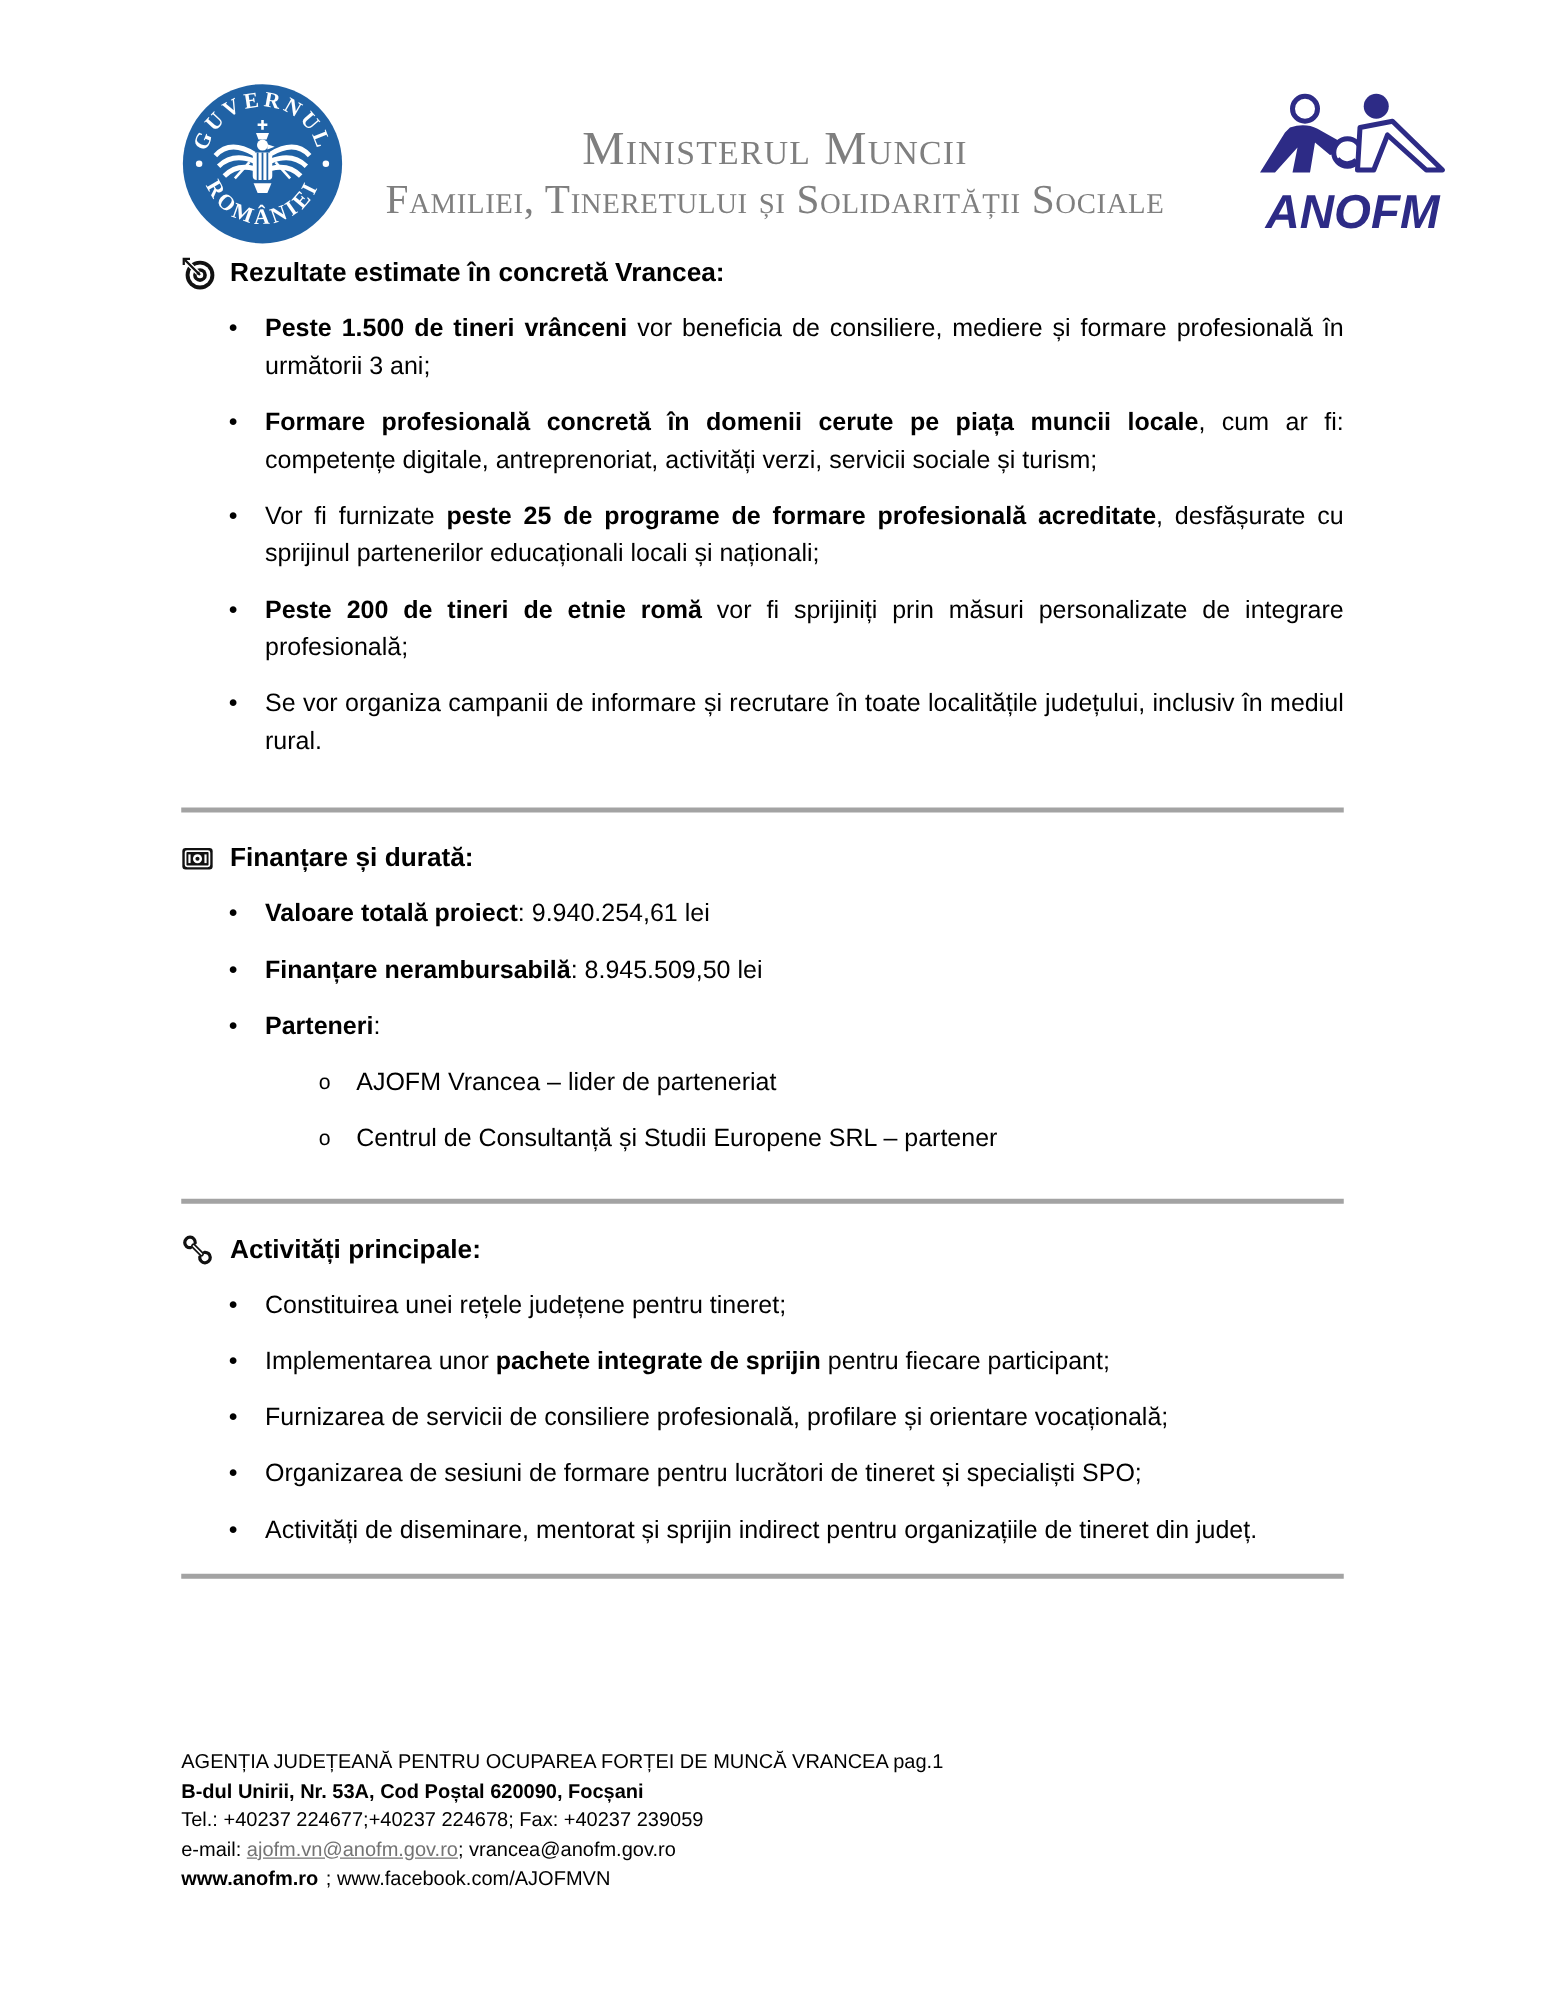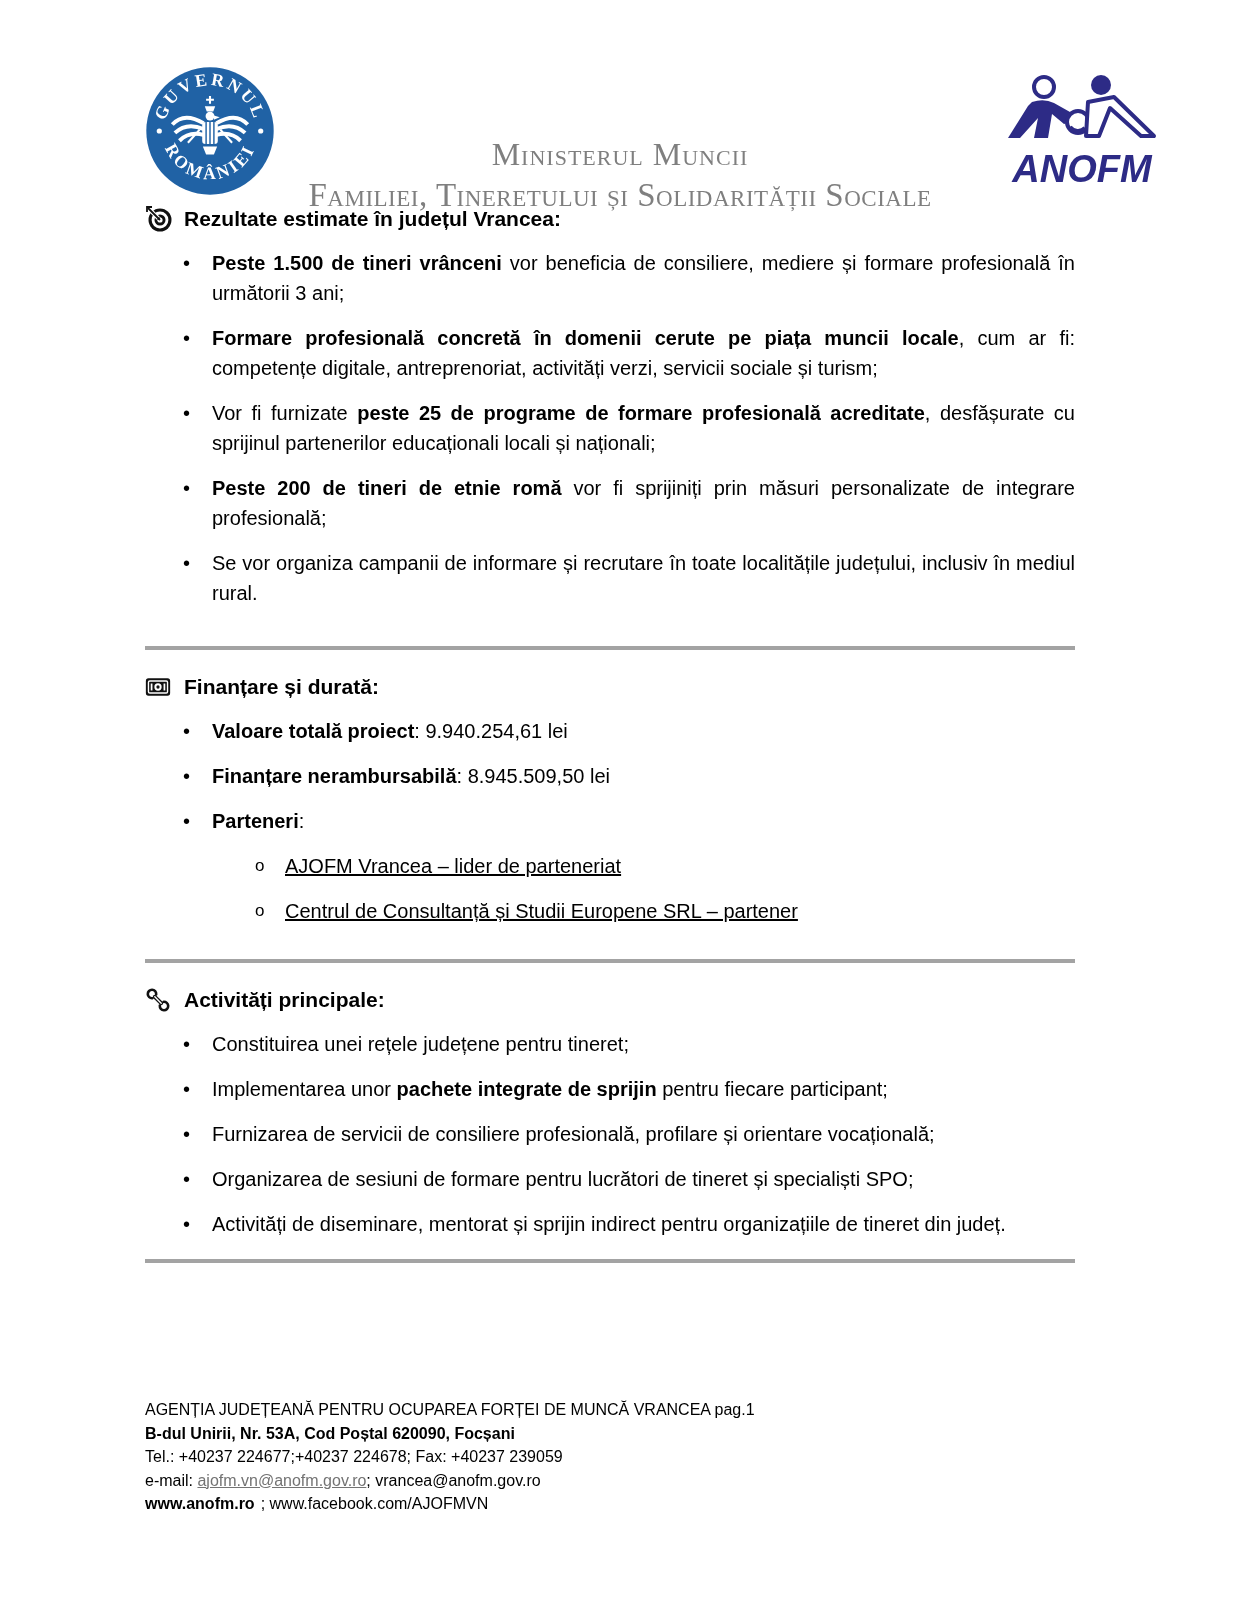--- a/index.html
+++ b/index.html
@@ -3,34 +3,34 @@
 <meta charset="utf-8">
 <style>
   html,body{margin:0;padding:0;background:#ffffff;}
   .page{position:relative;width:1236px;height:1600px;background:#fff;overflow:hidden;
         font-family:"Liberation Sans",sans-serif;color:#000;}
   
   .header{position:relative;height:204px;}
   .gov-seal{position:absolute;left:145px;top:66px;width:130px;height:130px;}
   .ministry{position:absolute;left:250px;top:98px;width:740px;text-align:center;
             font-family:"Liberation Serif",serif;font-variant:small-caps;color:#7f7f7f;}
-  .ministry .l1{font-size:32px;line-height:42px;letter-spacing:1px;margin-top:35px;}
+  .ministry .l1{font-size:38px;line-height:42px;letter-spacing:1px;}
   .ministry .l2{font-size:33px;line-height:40px;letter-spacing:.5px;}
   .anofm{position:absolute;left:998px;top:72px;width:168px;height:120px;}
   
   .content{padding:0 161px 0 145px;}
   .section-title-row{display:flex;align-items:center;gap:11px;margin:0 0 14px 0;
                      font-size:21px;font-weight:700;line-height:30px;}
   .hicon{flex:0 0 auto;display:inline-flex;width:28px;justify-content:flex-start;}
   ul.bullets{list-style:none;margin:0;padding:0;}
   ul.bullets li{position:relative;padding-left:67px;margin-bottom:15px;
                 font-size:20px;line-height:30px;text-align:justify;}
   ul.bullets li::before{content:"\2022";position:absolute;left:38px;top:0;
                         font-size:20px;line-height:30px;}
-  ul.subs{list-style:none;margin:12px 0 0 0;padding:0;text-decoration:underline;}
+  ul.subs{list-style:none;margin:12px 0 0 0;padding:0;}
   ul.subs li{position:relative;padding-left:140px;margin-bottom:15px;
              font-size:20px;line-height:30px;}
   ul.subs li::before{content:"o";position:absolute;left:110px;top:0;
                      font-size:17px;line-height:30px;}
   .b{font-weight:700;margin-top:34px;}
   .divider{height:4px;background:#a3a3a3;margin:38px 0 22px 0;}
   .divider.d2{margin-top:33px;}
   .divider.d3{margin-top:20px;}
   
   .footer{position:absolute;left:145px;top:1398px;width:820px;font-size:16px;
@@ -108,21 +108,21 @@
           <circle cx="15" cy="15" r="11.5" fill="#111"></circle>
           <circle cx="15" cy="15" r="8.4" fill="#fff"></circle>
           <circle cx="15" cy="15" r="5.5" fill="#111"></circle>
           <circle cx="15" cy="15" r="2.6" fill="#fff"></circle>
           <line x1="3" y1="3" x2="15" y2="15" stroke="#fff" stroke-width="4"></line>
           <line x1="3" y1="3" x2="15" y2="15" stroke="#111" stroke-width="1.8"></line>
           <path d="M2 7 L2 2 L7 2" stroke="#111" stroke-width="1.8" fill="none"></path>
           <path d="M15 15 l-3.2 -0.6 l2.6 -2.6 z" fill="#111"></path>
         </svg>
       </span>
-      <span>Rezultate estimate în județul Vrancea:</span>
+      <span>Rezultate estimate în concretă Vrancea:</span>
     </div>
     <ul class="bullets">
       <li><span class="b">Peste 1.500 de tineri vrânceni</span><span> vor beneficia de consiliere, mediere și formare profesională în următorii 3 ani;</span></li>
       <li><span class="b">Formare profesională concretă în domenii cerute pe piața muncii locale</span><span>, cum ar fi: competențe digitale, antreprenoriat, activități verzi, servicii sociale și turism;</span></li>
       <li><span>Vor fi furnizate </span><span class="b">peste 25 de programe de formare profesională acreditate</span><span>, desfășurate cu sprijinul partenerilor educaționali locali și naționali;</span></li>
       <li><span class="b">Peste 200 de tineri de etnie romă</span><span> vor fi sprijiniți prin măsuri personalizate de integrare profesională;</span></li>
       <li><span>Se vor organiza campanii de informare și recrutare în toate localitățile județului, inclusiv în mediul rural.</span></li>
     </ul>
 
     <div class="divider d1"></div>

